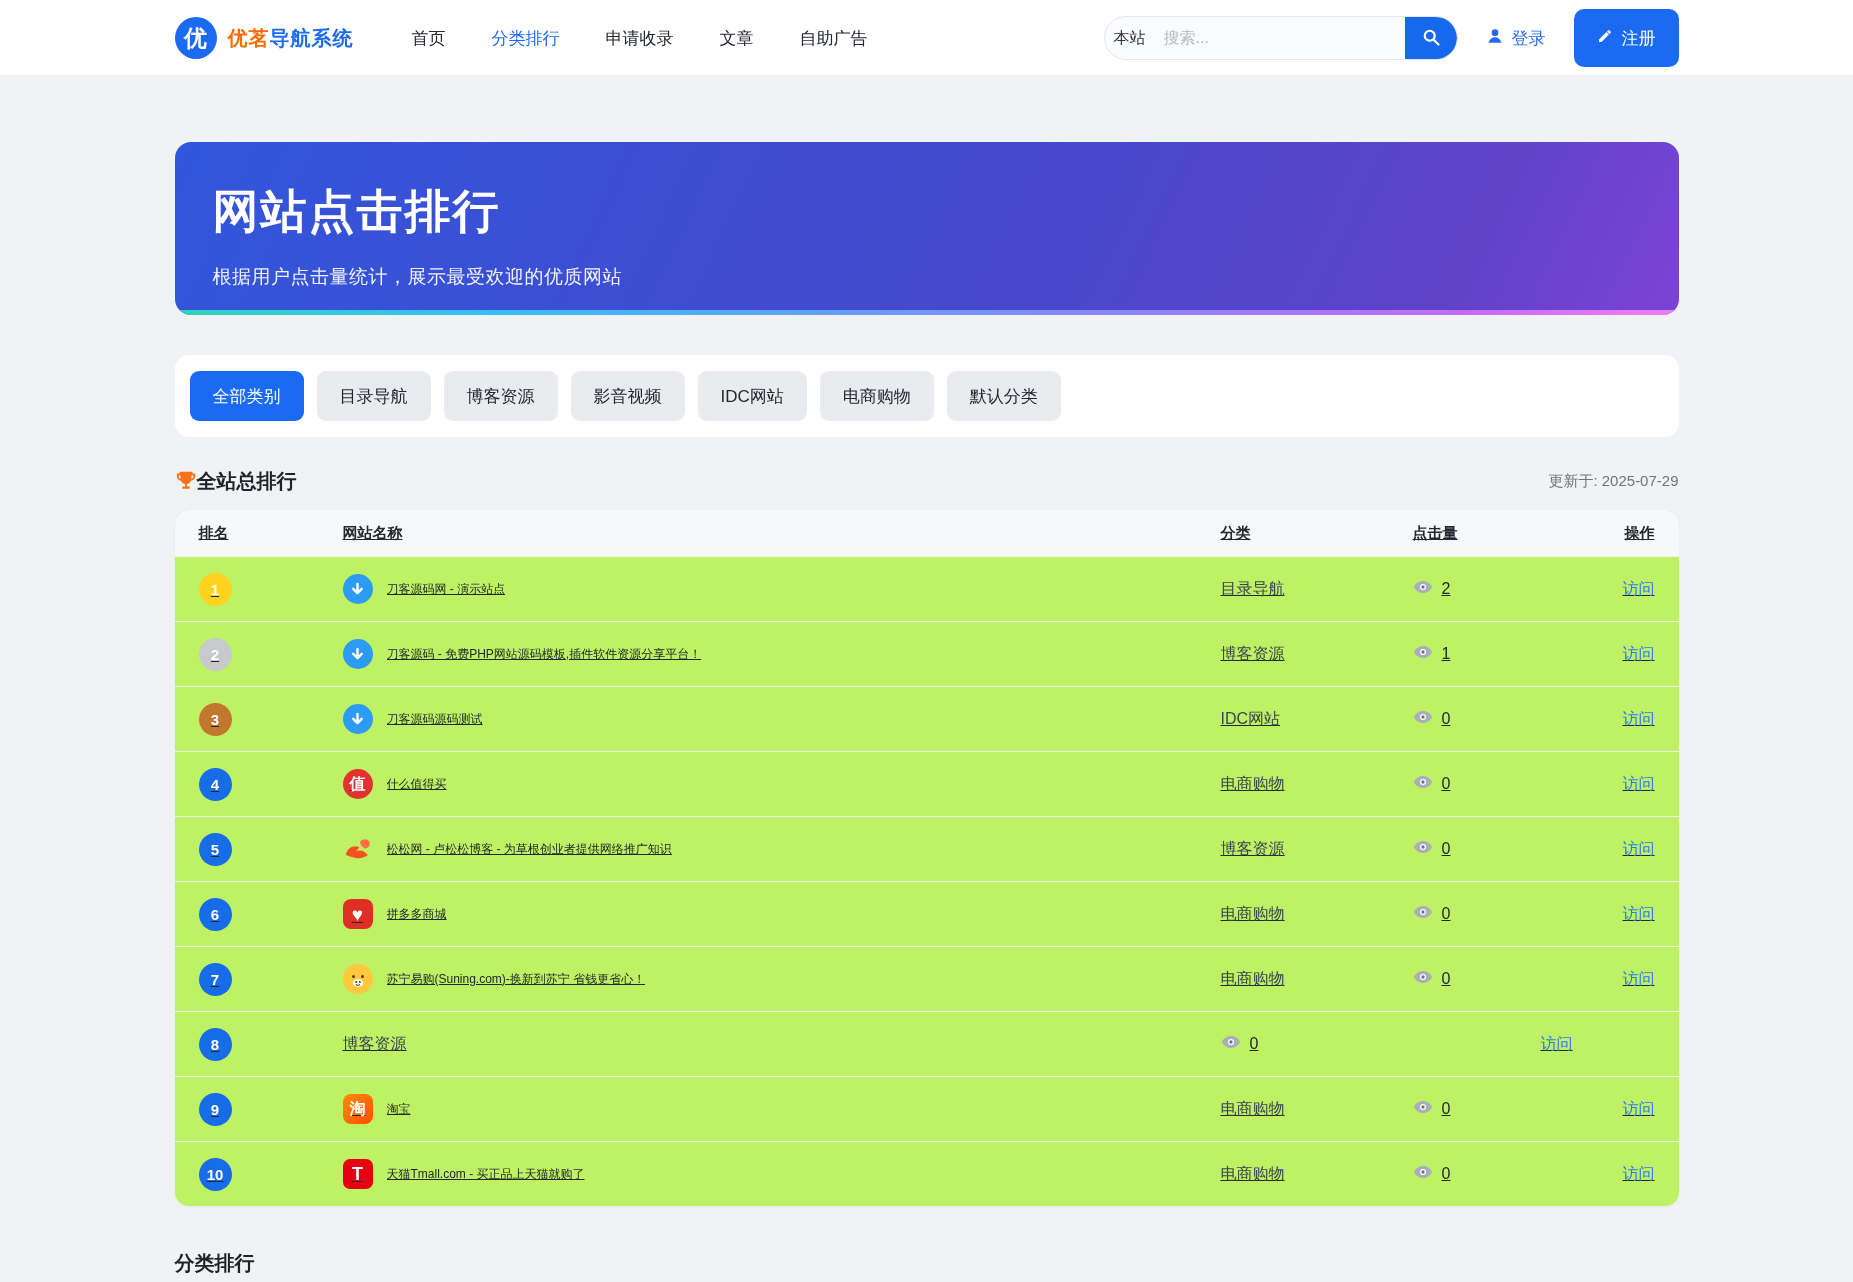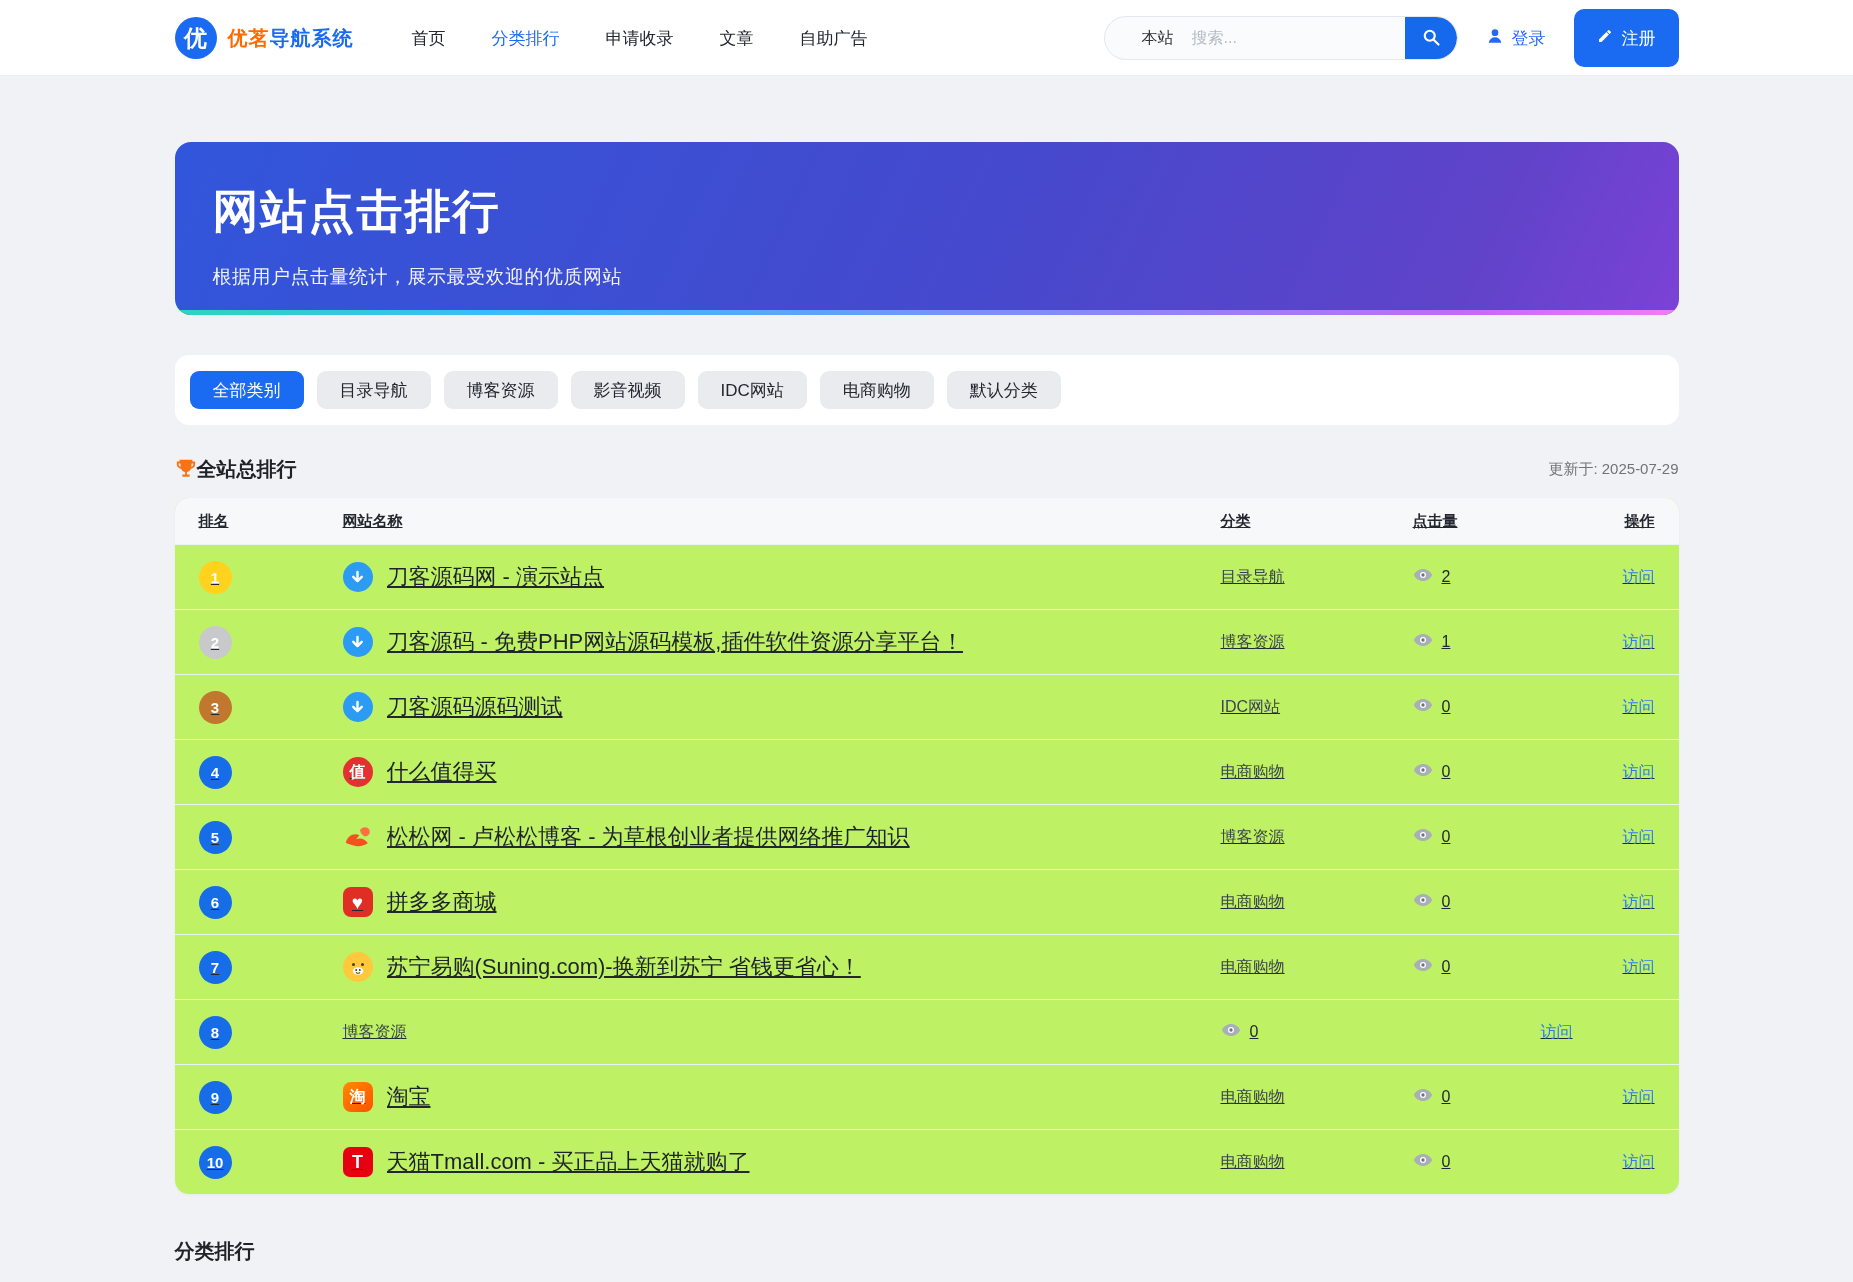--- a/index.html
+++ b/index.html
@@ -22,62 +22,62 @@
   .brand { font-size:20px; font-weight:800; letter-spacing:1px; white-space:nowrap; }
   .brand .p1 { color:#ff6a00; }
   .brand .p2 { color:#1a6af2; }
   .nav { display:flex; gap:46px; margin-left:58px; font-size:17px; }
   .nav a { color:#23272f; text-decoration:none; cursor:pointer; }
   .nav a.active { color:#1a6af2; }
 
   .tb-right { display:flex; align-items:center; gap:28px; }
   .search { display:flex; align-items:center; width:354px; height:44px;
     border:1px solid #e4e7eb; background:#fafbfd; border-radius:22px; overflow:hidden; }
-  .search .scope { padding:0 16px 0 37px; font-size:16px; color:#333; white-space:nowrap; cursor:pointer; }
+  .search .scope { padding:0 16px 0 9px; font-size:16px; color:#333; white-space:nowrap; cursor:pointer; }
   .search input { border:none; background:transparent; flex:1; min-width:0; font-size:16px; color:#333; outline:none; }
   .search input::placeholder { color:#b4bac2; }
   .search .go { width:52px; height:44px; flex:none; background:#1668ec; border:none;
     display:flex; align-items:center; justify-content:center; cursor:pointer; border-radius:0 22px 22px 0; }
   .login { display:flex; align-items:center; gap:8px; color:#2569f2; font-size:17px; cursor:pointer; text-decoration:none; }
   .register { display:flex; align-items:center; gap:9px; background:#1a6af2; color:#fff;
     font-size:17px; height:58px; padding:0 23px; border-radius:10px; border:none; cursor:pointer; }
 
   
   .hero { margin-top:66px; height:173px; border-radius:16px; position:relative; overflow:hidden;
     color:#fff; padding:33px 38px;
     background:linear-gradient(115deg,#3156db 0%,#4649cd 55%,#5f43c9 85%,#7c42d6 100%); }
   .hero h1 { margin:6px 0 0; font-size:46px; font-weight:800; letter-spacing:2px; }
   .hero p { margin:21px 0 0; font-size:19px; opacity:.93; letter-spacing:.5px; }
   .hero::after { content:""; position:absolute; left:0; right:0; bottom:0; height:5px;
     background:linear-gradient(90deg,#2dd4bf 0%,#38bdf8 22%,#818cf8 58%,#c26bf5 86%,#ef7ff0 100%); }
 
   
   .filter-card { margin-top:40px; background:#fff; border-radius:14px; padding:16px 15px;
     display:flex; gap:13px; }
-  .pill { height:38px; padding:0 23px; border-radius:9px; font-size:17px; display:flex;
+  .pill { height:50px; padding:0 23px; border-radius:9px; font-size:17px; display:flex;
     align-items:center; background:#e9ebef; color:#23272f; cursor:pointer; white-space:nowrap; border:none; }
   .pill.active { background:#1a6af2; color:#fff; }
 
   
   .section-head { margin-top:31px; display:flex; align-items:center; justify-content:space-between; }
   .sh-left { display:flex; align-items:center; }
   .sh-title { font-size:20px; font-weight:800; color:#1f2329; }
   .sh-updated { font-size:15px; color:#737373; }
 
   
   .table-card { margin-top:15px; background:#bef264; border-radius:14px; overflow:hidden;
     box-shadow:0 1px 3px rgba(15,30,60,.04);text-decoration:underline; }
   .tgrid { display:grid; grid-template-columns:144px 1fr 192px 160px 82px; align-items:center; padding:0 24px; }
   .thead { height:46px; background:#f7f8fa; font-size:15px; font-weight:700; color:#23272f; }
   .thead .c-op { text-align:right; }
   .trow { height:65px; border-top:1px solid #eef1f4; }
   .badge { width:33px; height:33px; border-radius:50%; color:#fff; font-weight:700; font-size:15px;
     display:flex; align-items:center; justify-content:center; }
   .sitename { display:flex; align-items:center; gap:14px; min-width:0; }
-  .sitename .nm { font-size:22px; color:#1f2329; white-space:nowrap; overflow:hidden; text-overflow:ellipsis; }
+  .sitename .nm { font-size:12px; color:#1f2329; white-space:nowrap; overflow:hidden; text-overflow:ellipsis; }
   .fav { width:30px; height:30px; border-radius:8px; display:flex; align-items:center;
     justify-content:center; flex:none; line-height:1; }
   .fav.circle { border-radius:50%; }
   .cat { font-size:16px; color:#3c4350; }
   .clicks { display:flex; align-items:center; gap:9px; font-size:16px; color:#23272f; }
   .visit { font-size:16px; color:#2b7af5; text-align:right; text-decoration:none; cursor:pointer; }
 
   
   .bottom-title { margin-top:44px; font-size:20px; font-weight:800; color:#1f2329; }
 </style>

